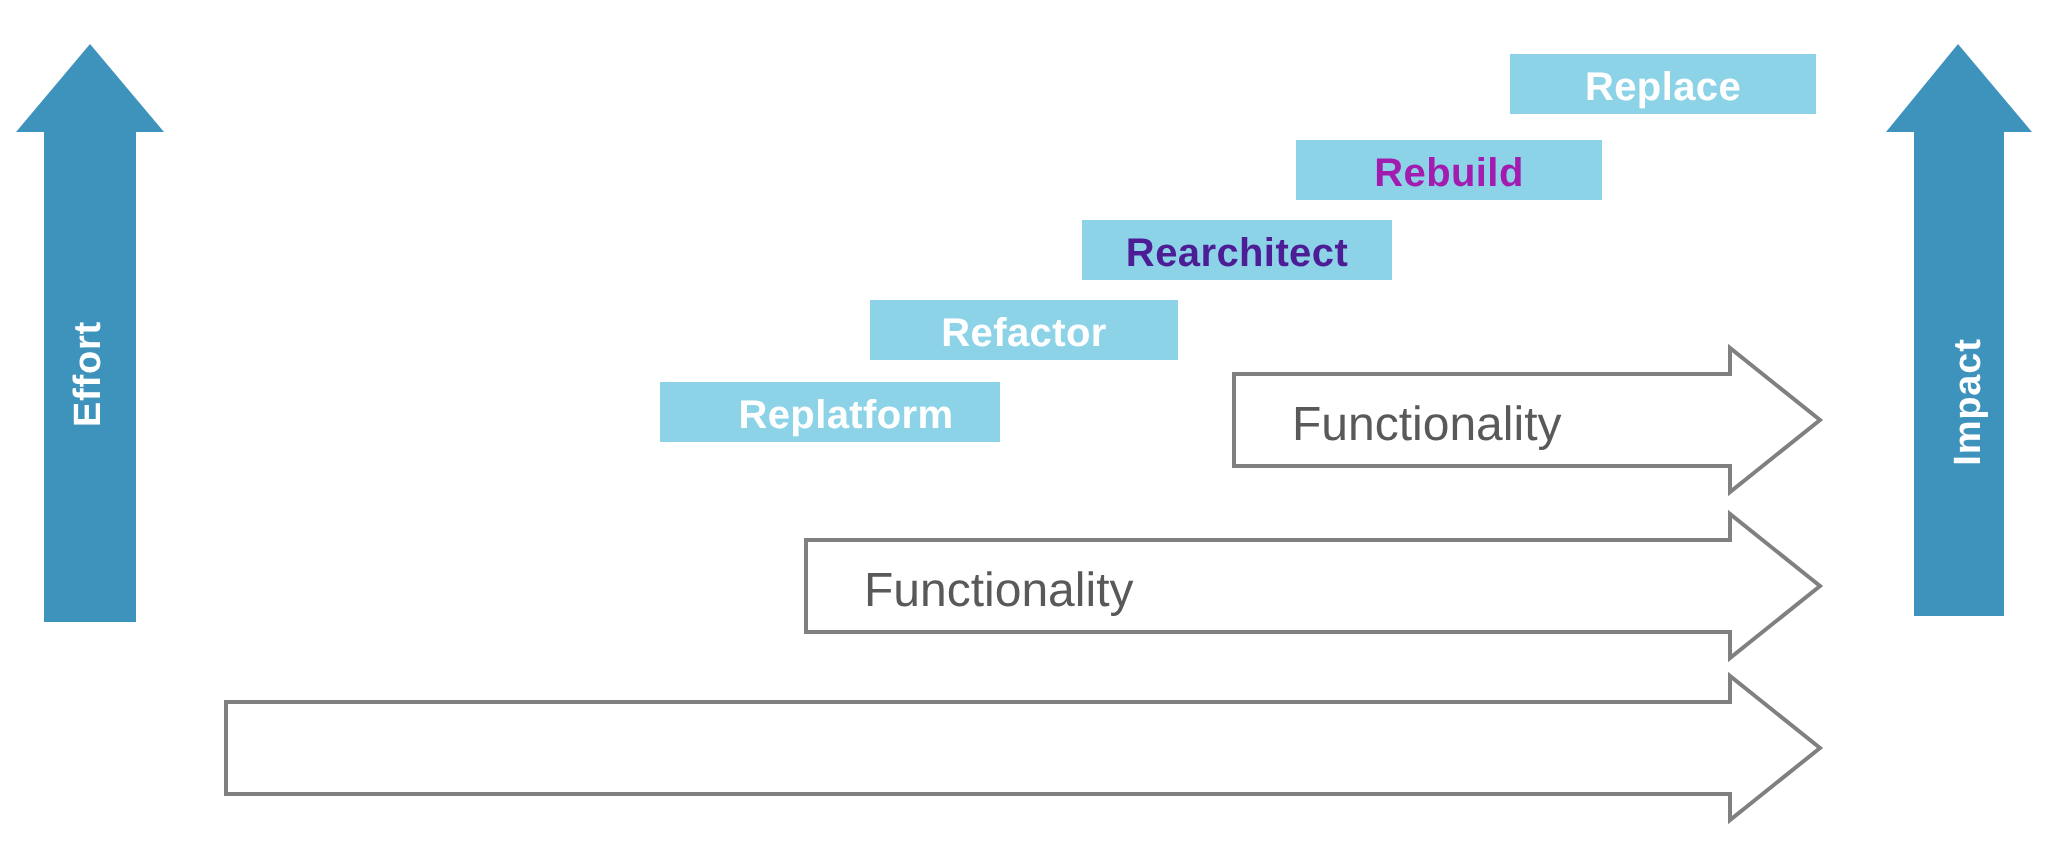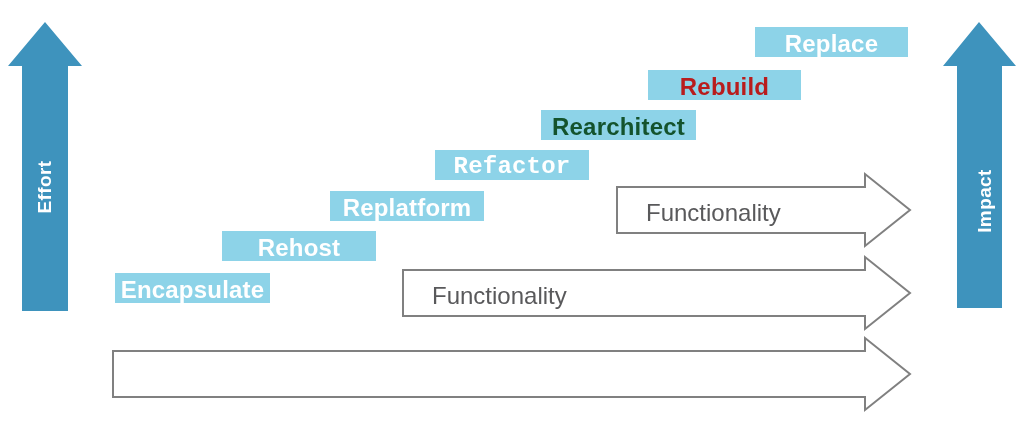--- a/index.html
+++ b/index.html
@@ -55,21 +55,21 @@
   }
 
   
   .step {
     position: absolute;
     height: 30px;
     line-height: 34px;
     background: #8DD3E8;
     color: #ffffff;
     font-family: "Liberation Sans", sans-serif;
-    font-size: 24px;
+    font-size: 20px;
     font-weight: bold;
     letter-spacing: 0.2px;
     text-align: center;
     white-space: nowrap;
   }
 
   
   .hbar {
     position: absolute;
     height: 80px;
@@ -99,36 +99,30 @@
   </div>
   <div class="axis-label axis-label-left">Effort</div>
 
   <div class="axis-arrow" id="axis-right">
     <svg viewBox="0 0 110 320" xmlns="http://www.w3.org/2000/svg" aria-hidden="true">
       <polygon points="65,22 102,66 88,66 88,308 43,308 43,66 29,66" fill="#3E93BD"></polygon>
     </svg>
   </div>
   <div class="axis-label axis-label-right">Impact</div>
 
-  <div class="step" id="step-0" style="left: 115px; top: 273px; width: 155px; background: rgb(141, 211, 232); color: rgb(255, 255, 255);">
-    <span>Encapsulate</span>
-  </div>
-  <div class="step" id="step-1" style="left: 222px; top: 231px; width: 154px; background: rgb(141, 211, 232); color: rgb(255, 255, 255);">
-    <span>Rehost</span>
-  </div>
-  <div class="step" id="step-2" style="left: 330px; top: 191px; width: 154px; background: rgb(141, 211, 232); color: rgb(255, 255, 255);">
+  <div class="step" id="step-2" style="left: 330px; top: 191px; width: 154px; background: rgb(141, 211, 232); color: rgb(255, 255, 255); padding-left: 16px;">
     <span>Replatform</span>
   </div>
-  <div class="step" id="step-3" style="left: 435px; top: 150px; width: 154px; background: rgb(141, 211, 232); color: rgb(255, 255, 255); font-family: Liberation Mono, monospace;">
+  <div class="step" id="step-3" style="left: 435px; top: 150px; width: 154px; background: rgb(141, 211, 232); color: rgb(255, 255, 255);">
     <span>Refactor</span>
   </div>
-  <div class="step" id="step-4" style="left: 541px; top: 110px; width: 155px; background: rgb(141, 211, 232); color: #14532d;">
+  <div class="step" id="step-4" style="left: 541px; top: 110px; width: 155px; background: rgb(141, 211, 232); color: #4c1d95;">
     <span>Rearchitect</span>
   </div>
-  <div class="step" id="step-5" style="left: 648px; top: 70px; width: 153px; background: rgb(141, 211, 232); color: #b91c1c;">
+  <div class="step" id="step-5" style="left: 648px; top: 70px; width: 153px; background: rgb(141, 211, 232); color: #a21caf;">
     <span>Rebuild</span>
   </div>
   <div class="step" id="step-6" style="left: 755px; top: 27px; width: 153px; background: rgb(141, 211, 232); color: rgb(255, 255, 255);">
     <span>Replace</span>
   </div>
 
   <div class="hbar" id="hbar-0" style="left: 616px; top: 173px; width: 295px; height: 74px;">
     <svg id="hbar-svg-0" xmlns="http://www.w3.org/2000/svg" aria-hidden="true" width="295" height="74" viewBox="0 0 295 74">
       <polygon id="hbar-poly-0" fill="#ffffff" stroke="#808080" stroke-width="2" points="1,14 249,14 249,1 294,37 249,73 249,60 1,60"></polygon>
     </svg>

